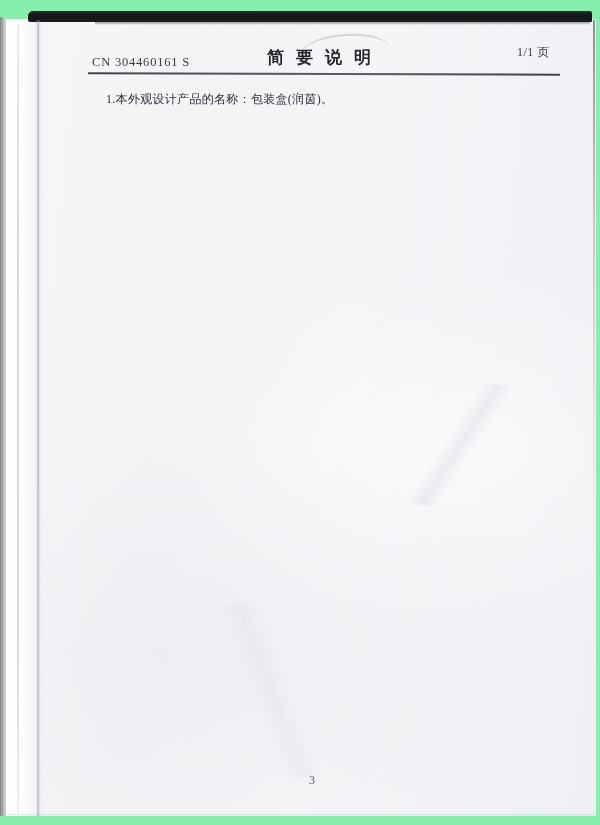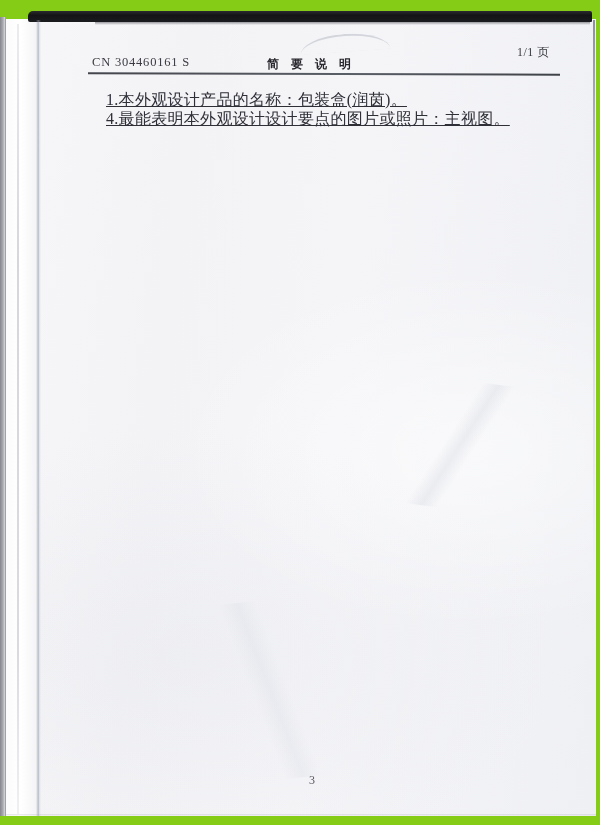--- a/index.html
+++ b/index.html
@@ -5,21 +5,21 @@
   html, body { margin: 0; padding: 0; }
   body {
     width: 600px; height: 825px;
     background: #ffffff;
     font-family: "Liberation Serif", "DejaVu Serif", serif;
     overflow: hidden;
   }
   .scan {
     position: relative;
     width: 600px; height: 825px;
-    background: #84cc16;
+    background: #86efac;
     overflow: hidden;
   }
   
   .paper {
     position: absolute;
     left: 6px; top: 19px; width: 590px; height: 797px;
     background:
       radial-gradient(ellipse 420px 260px at 78% 54%, rgba(255,255,255,0.55), rgba(255,255,255,0) 70%),
       radial-gradient(ellipse 500px 300px at 30% 80%, rgba(221,223,230,0.25), rgba(255,255,255,0) 75%),
       linear-gradient(96deg, #f7f7f9 0%, #f3f3f6 28%, #f5f5f8 55%, #eff0f4 100%);
@@ -93,22 +93,22 @@
   
   .doc-number {
     position: absolute;
     left: 92px; top: 55px;
     font-size: 12.5px; letter-spacing: 0.8px;
     color: #3a3b42;
     white-space: nowrap;
   }
   .page-title {
     position: absolute;
-    left: 267px; top: 56px;
-    font-size: 12px; font-weight: bold;
+    left: 267px; top: 46px;
+    font-size: 17px; font-weight: bold;
     letter-spacing: 12px;
     color: #26262c;
     white-space: nowrap;
   }
   .page-indicator {
     position: absolute;
     left: 517px; top: 44px;
     font-size: 12px; letter-spacing: 0.5px;
     color: #3a3b42;
     white-space: nowrap;
@@ -117,26 +117,25 @@
     position: absolute;
     left: 88px; top: 73px; width: 472px; height: 2px;
     background: linear-gradient(90deg, #43464c 0%, #5a5e66 55%, #3f4248 100%);
     transform: rotate(0.18deg);
   }
   .brief-list {
     position: absolute;
     left: 106px; top: 90px; width: 460px;
   }
   .brief-item {
-    font-size: 16px;
+    font-size: 12px;
     line-height: 19px;
     letter-spacing: 0.3px;
     color: #2e2f37;
     white-space: nowrap;
-    text-decoration: underline;
   }
   .page-number {
     position: absolute;
     left: 300px; top: 773px; width: 24px;
     text-align: center;
     font-size: 12px;
     color: #55565e;
   }
 </style>
 </head>
@@ -157,18 +156,17 @@
   <div class="crease-2"></div>
   <div class="crease-3"></div>
 
   <div class="doc-number">CN 304460161 S</div>
   <div class="page-title">简要说明</div>
   <div class="page-indicator">1/1 页</div>
   <div class="header-rule"></div>
 
   <div class="brief-list">
     <div class="brief-item">1.本外观设计产品的名称：包装盒(润茵)。</div>
-    <div class="brief-item">4.最能表明本外观设计设计要点的图片或照片：主视图。</div>
   </div>
 
   <div class="page-number">3</div>
 
 </div>
 
 </body></html>

